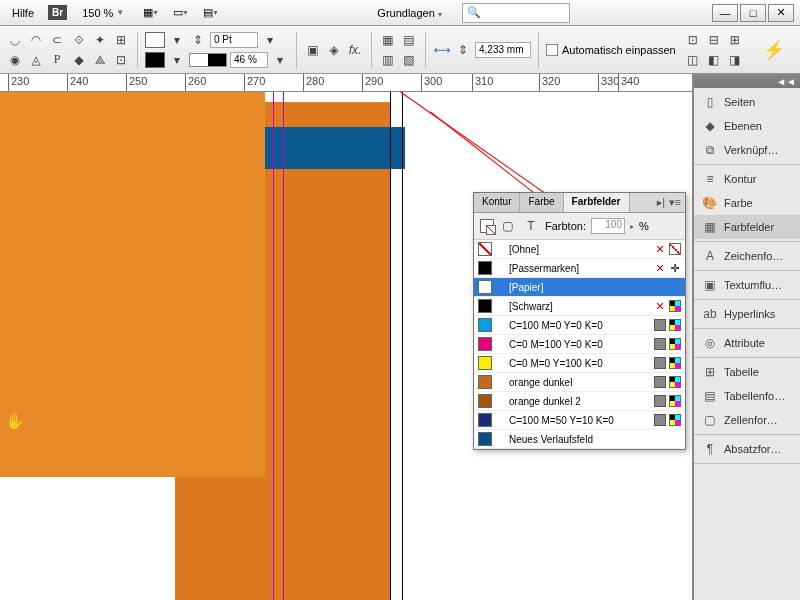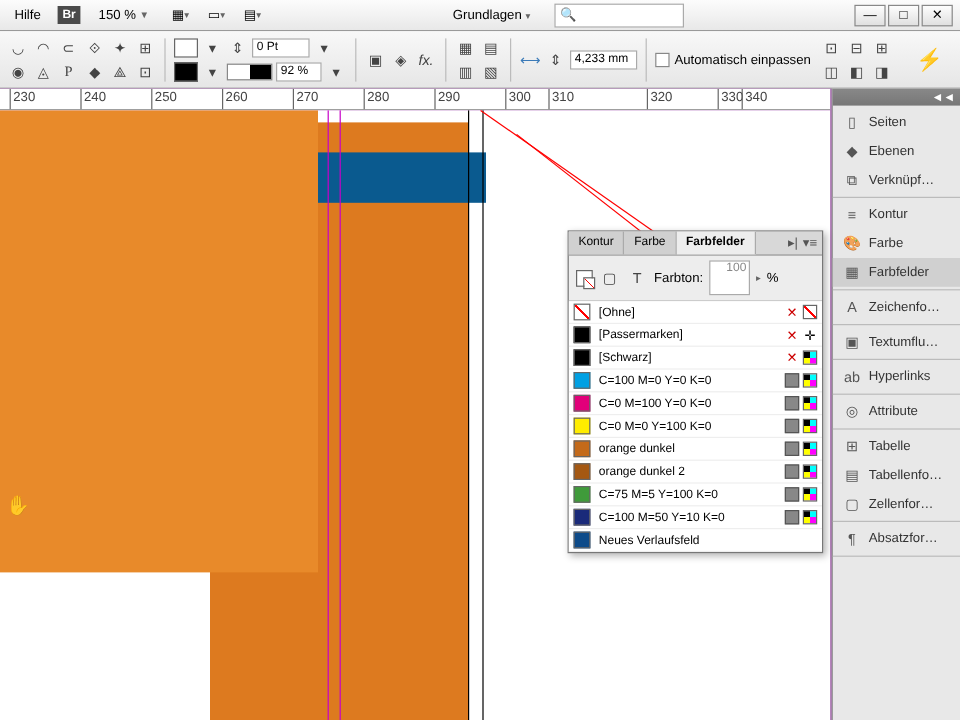--- a/index.html
+++ b/index.html
@@ -49,23 +49,23 @@
 .panel-icon { width: 16px; height: 14px; display: inline-flex; align-items: center; justify-content: center; font-size: 12px; color: #555; }
 .panel-label { font-size: 11px; color: #333; }
 
 .swatches-panel { position: absolute; left: 473px; top: 192px; width: 213px; background: #ededed; border: 1px solid #777; box-shadow: 2px 2px 6px rgba(0,0,0,0.3); z-index: 100; }
 .sp-tabs { display: flex; background: #d8d8d8; border-bottom: 1px solid #999; height: 20px; align-items: stretch; }
 .sp-tab { padding: 3px 8px; font-size: 10px; border-right: 1px solid #aaa; background: #d0d0d0; cursor: default; }
 .sp-tab.active { background: #ededed; font-weight: bold; }
 .sp-tab-icons { margin-left: auto; display: flex; align-items: center; gap: 4px; padding: 0 4px; font-size: 10px; color: #555; }
 .sp-toolbar { display: flex; align-items: center; gap: 5px; padding: 4px 6px; border-bottom: 1px solid #ccc; font-size: 10px; }
 .sp-swatch-ctrl { width: 14px; height: 14px; border: 1px solid #666; }
-.sp-tint-input { background: #fff; border: 1px solid #aaa; width: 34px; height: 29px; font-size: 10px; padding: 0 2px; text-align: right; color: #888; }
+.sp-tint-input { background: #fff; border: 1px solid #aaa; width: 34px; height: 16px; font-size: 10px; padding: 0 2px; text-align: right; color: #888; }
 .sp-list { max-height: 280px; overflow-y: auto; background: #fff; }
-.sp-row { display: flex; align-items: center; padding: 2px 4px; gap: 7px; border-bottom: 1px solid #eee; cursor: default; }
+.sp-row { display: flex; align-items: center; padding: 2px 4px; gap: 17px; border-bottom: 1px solid #eee; cursor: default; }
 .sp-row.selected { background: #2f7bd9; color: #fff; }
 .sp-chip { width: 14px; height: 14px; border: 1px solid #666; flex-shrink: 0; }
 .sp-name { flex: 1; font-size: 10px; white-space: nowrap; overflow: hidden; }
 .sp-flags { display: flex; gap: 3px; font-size: 10px; }
 .sp-flag { width: 12px; height: 12px; display: inline-flex; align-items: center; justify-content: center; }
 .none-diag { background: linear-gradient(45deg, #fff 45%, #f00 45%, #f00 55%, #fff 55%); }
 </style>
 </head>
 <body>
 
@@ -125,21 +125,21 @@
       <span class="stroke-box"></span>
       <span class="cb-icon dropdown-arrow">▾</span>
       <span class="cb-icon">⇕</span>
       <span class="num-input">0 Pt</span>
       <span class="cb-icon dropdown-arrow">▾</span>
     </div>
     <div class="cb-row">
       <span class="stroke-fill"></span>
       <span class="cb-icon dropdown-arrow">▾</span>
       <span class="opacity-slider"></span>
-      <span class="num-input" style="width:38px">92 %</span>
+      <span class="num-input" style="width:38px">46 %</span>
       <span class="cb-icon dropdown-arrow">▾</span>
     </div>
   </div>
   <div class="divider"></div>
   <div class="cb-row">
     <span class="cb-icon">▣</span>
     <span class="cb-icon">◈</span>
     <span class="cb-icon" style="font-style:italic">fx.</span>
   </div>
   <div class="divider"></div>
@@ -183,21 +183,21 @@
   <div class="canvas-area">
     <div class="ruler-h" id="ruler-h">
         <div class="ruler-tick" style="left: 8px;">230</div>
         <div class="ruler-tick" style="left: 67px;">240</div>
         <div class="ruler-tick" style="left: 126px;">250</div>
         <div class="ruler-tick" style="left: 185px;">260</div>
         <div class="ruler-tick" style="left: 244px;">270</div>
         <div class="ruler-tick" style="left: 303px;">280</div>
         <div class="ruler-tick" style="left: 362px;">290</div>
         <div class="ruler-tick" style="left: 421px;">300</div>
-        <div class="ruler-tick" style="left: 457px;">310</div>
+        <div class="ruler-tick" style="left: 472px;">310</div>
         <div class="ruler-tick" style="left: 539px;">320</div>
         <div class="ruler-tick" style="left: 598px;">330</div>
         <div class="ruler-tick" style="left: 618px;">340</div>
       </div>
     <div class="canvas-content">
       <div class="orange-rect2"></div>
       <div class="blue-band"></div>
       <div class="orange-rect"></div>
       <div class="guide-v" style="left:273px"></div>
       <div class="guide-v" style="left:283px"></div>
@@ -317,20 +317,25 @@
         </span>
       </div>
       <div class="sp-row">
         <span class="sp-chip" style="background: rgb(0, 0, 0);"></span>
         <span class="sp-name">[Passermarken]</span>
         <span class="sp-flags">
           <span class="sp-flag" style="color: rgb(204, 0, 0);">✕</span>
           <span class="sp-flag">✛</span>
         </span>
       </div>
+      <div class="sp-row selected">
+        <span class="sp-chip" style="background: rgb(255, 255, 255);"></span>
+        <span class="sp-name">[Papier]</span>
+        <span class="sp-flags"></span>
+      </div>
       <div class="sp-row">
         <span class="sp-chip" style="background: rgb(0, 0, 0);"></span>
         <span class="sp-name">[Schwarz]</span>
         <span class="sp-flags">
           <span class="sp-flag" style="color: rgb(204, 0, 0);">✕</span>
           <span class="sp-flag" style="background: conic-gradient(rgb(0, 255, 255) 0deg, rgb(0, 255, 255) 25%, rgb(255, 0, 255) 0deg, rgb(255, 0, 255) 50%, rgb(255, 255, 0) 0deg, rgb(255, 255, 0) 75%, rgb(0, 0, 0) 0deg); border: 1px solid rgb(102, 102, 102);"></span>
         </span>
       </div>
       <div class="sp-row">
         <span class="sp-chip" style="background: rgb(0, 160, 227);"></span>
@@ -360,28 +365,20 @@
         <span class="sp-chip" style="background: rgb(196, 106, 26);"></span>
         <span class="sp-name">orange dunkel</span>
         <span class="sp-flags">
           <span class="sp-flag" style="background: rgb(136, 136, 136); border: 1px solid rgb(85, 85, 85);"></span>
           <span class="sp-flag" style="background: conic-gradient(rgb(0, 255, 255) 0deg, rgb(0, 255, 255) 25%, rgb(255, 0, 255) 0deg, rgb(255, 0, 255) 50%, rgb(255, 255, 0) 0deg, rgb(255, 255, 0) 75%, rgb(0, 0, 0) 0deg); border: 1px solid rgb(102, 102, 102);"></span>
         </span>
       </div>
       <div class="sp-row">
         <span class="sp-chip" style="background: rgb(165, 88, 18);"></span>
         <span class="sp-name">orange dunkel 2</span>
-        <span class="sp-flags">
-          <span class="sp-flag" style="background: rgb(136, 136, 136); border: 1px solid rgb(85, 85, 85);"></span>
-          <span class="sp-flag" style="background: conic-gradient(rgb(0, 255, 255) 0deg, rgb(0, 255, 255) 25%, rgb(255, 0, 255) 0deg, rgb(255, 0, 255) 50%, rgb(255, 255, 0) 0deg, rgb(255, 255, 0) 75%, rgb(0, 0, 0) 0deg); border: 1px solid rgb(102, 102, 102);"></span>
-        </span>
-      </div>
-      <div class="sp-row">
-        <span class="sp-chip" style="background: rgb(63, 155, 58);"></span>
-        <span class="sp-name">C=75 M=5 Y=100 K=0</span>
         <span class="sp-flags">
           <span class="sp-flag" style="background: rgb(136, 136, 136); border: 1px solid rgb(85, 85, 85);"></span>
           <span class="sp-flag" style="background: conic-gradient(rgb(0, 255, 255) 0deg, rgb(0, 255, 255) 25%, rgb(255, 0, 255) 0deg, rgb(255, 0, 255) 50%, rgb(255, 255, 0) 0deg, rgb(255, 255, 0) 75%, rgb(0, 0, 0) 0deg); border: 1px solid rgb(102, 102, 102);"></span>
         </span>
       </div>
       <div class="sp-row">
         <span class="sp-chip" style="background: rgb(26, 42, 122);"></span>
         <span class="sp-name">C=100 M=50 Y=10 K=0</span>
         <span class="sp-flags">
           <span class="sp-flag" style="background: rgb(136, 136, 136); border: 1px solid rgb(85, 85, 85);"></span>

